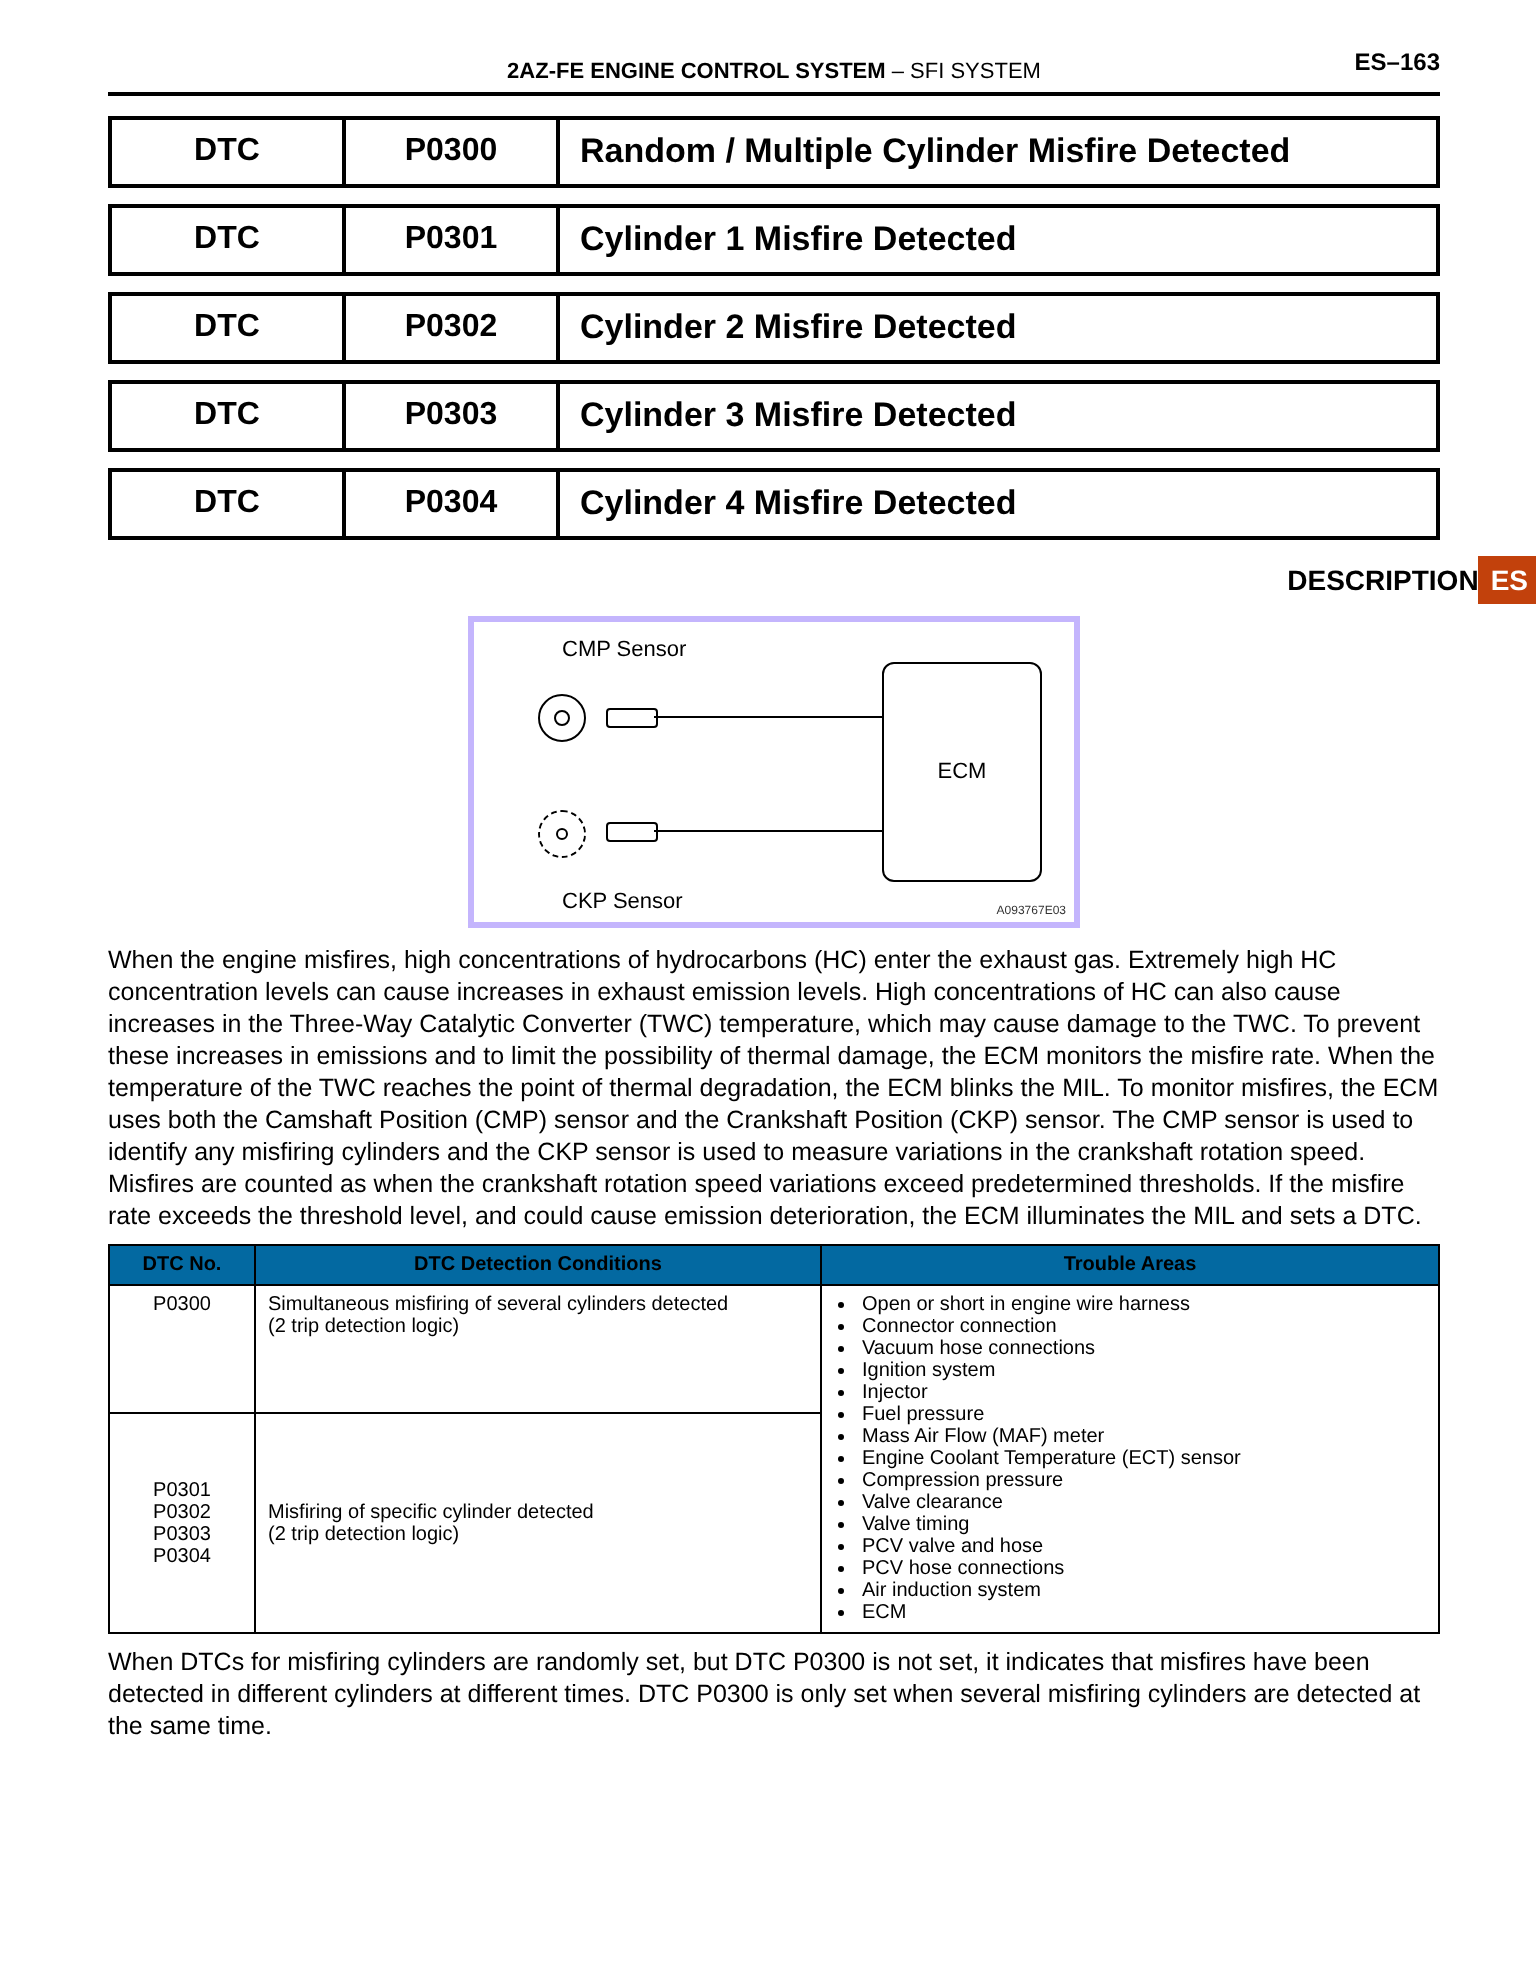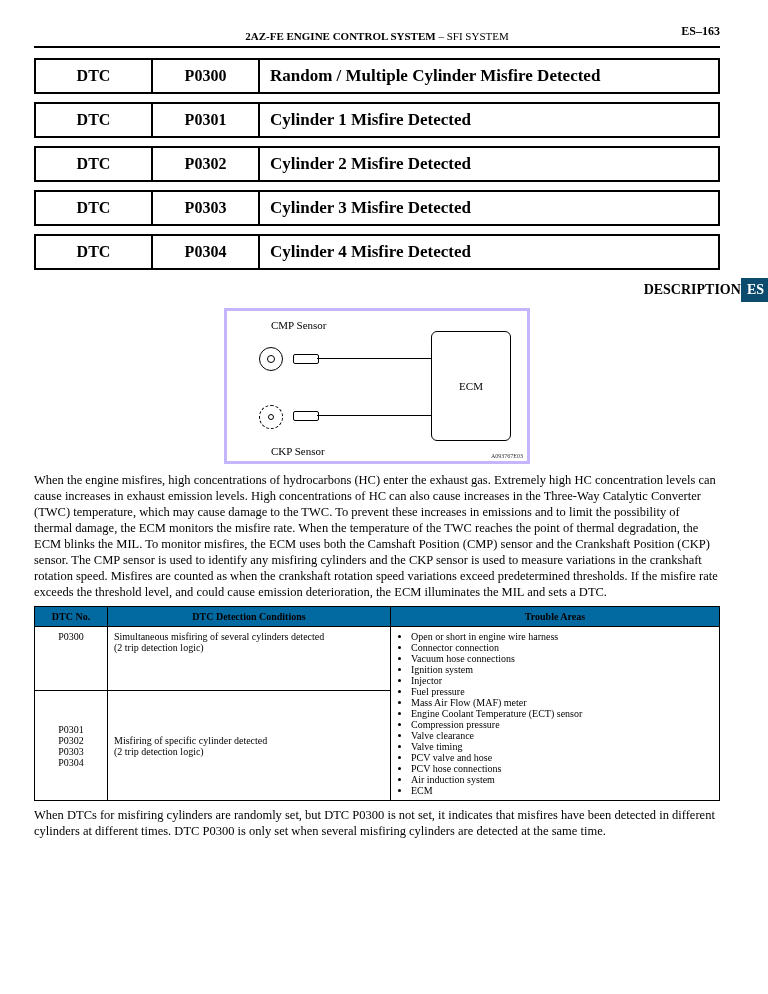--- a/index.html
+++ b/index.html
@@ -4,23 +4,22 @@
 <style>
   body {
     margin: 0;
     padding: 0;
     font-family: Arial, Helvetica, sans-serif;
     background: #fff;
     color: #000;
     width: 768px;
   }
   .page {
-    padding: 30px 48px 30px 34px;
+    padding: 30px 48px 30px 54px;
     box-sizing: border-box;
-    font-family: Liberation Serif, serif;
   }
   .header-row {
     display: flex;
     justify-content: center;
     position: relative;
     border-bottom: 2px solid #000;
     padding-bottom: 4px;
     margin-bottom: 10px;
   }
   .header-center {
@@ -55,21 +54,21 @@
     display: flex;
     align-items: center;
     justify-content: flex-end;
     margin-top: 4px;
   }
   .desc-heading {
     font-size: 14px;
     font-weight: bold;
   }
   .es-tab {
-    background: #0c4a6e;
+    background: #c2410c;
     color: #fff;
     font-weight: bold;
     font-size: 14px;
     padding: 4px 4px 4px 6px;
     margin-right: -48px;
   }
   .diagram-wrap {
     display: flex;
     justify-content: center;
     margin: 6px 0 8px 0;

